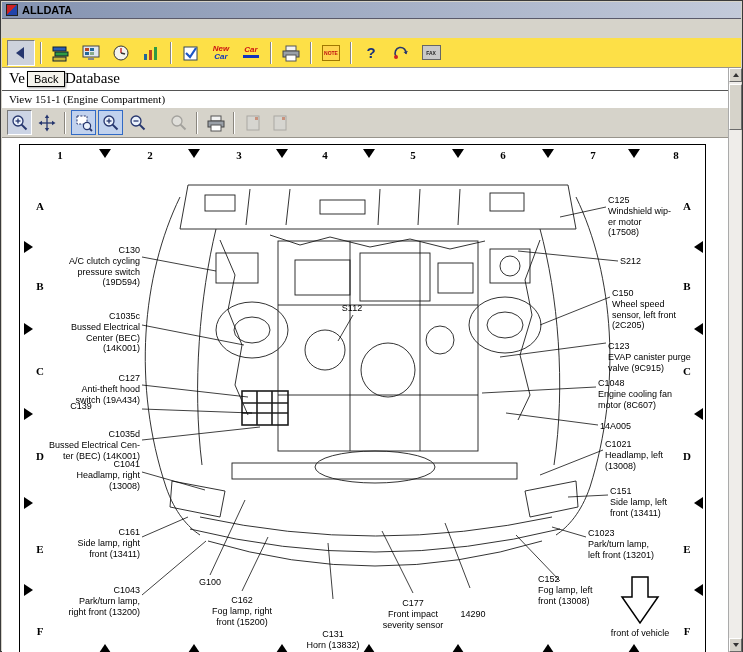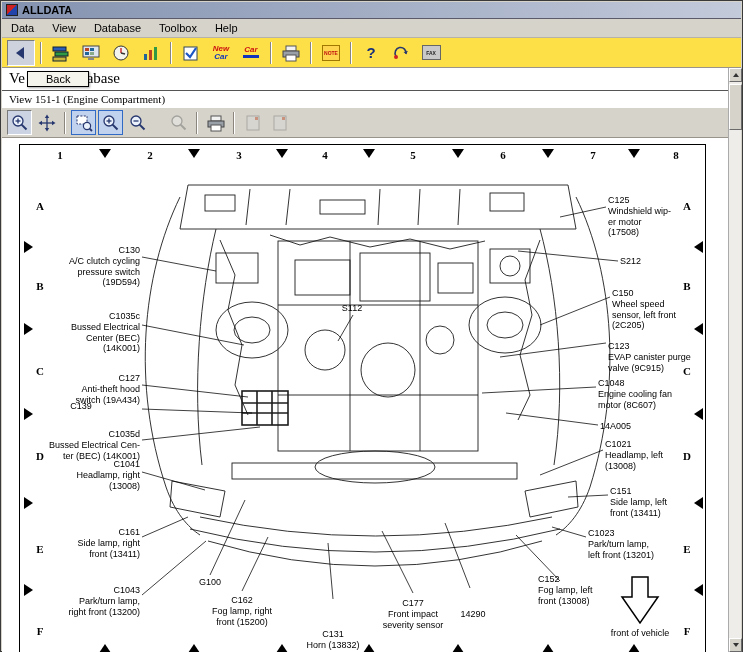--- a/index.html
+++ b/index.html
@@ -46,21 +46,21 @@
     border-top:1px solid #fff; border-bottom:1px solid #98948c; display:flex; align-items:center; padding:0 4px; }
   .zbtn { width:25px; height:25px; display:flex; align-items:center; justify-content:center;
     border:1px solid transparent; margin:0 1px; background:transparent; }
   .zbtn.pressed { border:1px solid; border-color:#7a7a7a #ffffff #ffffff #7a7a7a; background:#ccd4e4; }
   .zbtn.active { border:1px solid #316ac5; background:#c1d2ee; }
   .zbtn.disabled { opacity:.45; }
   .zgap { width:14px; }
 
   
   .back-tooltip { position:absolute; left:26px; top:70px; z-index:60; background:#f4f3ec; border:1px solid #000;
-    font-size:11px; padding:1px 18px; box-shadow:1px 1px 2px rgba(0,0,0,.35); }
+    font-size:11px; padding:1px 6px; box-shadow:1px 1px 2px rgba(0,0,0,.35); }
 
   
   .scrollbar { position:absolute; top:67px; right:1px; width:13px; height:584px; background:#efedea; border-left:1px solid #aaa; }
   .sb-btn { position:absolute; left:0; width:13px; height:14px; background:#d6d3ca;
     border:1px solid; border-color:#fff #6a6a6a #6a6a6a #fff; display:flex; align-items:center; justify-content:center; }
   .sb-up { top:0; } .sb-down { bottom:0; }
   .tri-up { width:0; height:0; border-left:3px solid transparent; border-right:3px solid transparent; border-bottom:4px solid #333; }
   .tri-down { width:0; height:0; border-left:3px solid transparent; border-right:3px solid transparent; border-top:4px solid #333; }
   .sb-thumb { position:absolute; left:0; top:16px; width:13px; height:46px; background:#d6d3ca;
     border:1px solid; border-color:#fff #6a6a6a #6a6a6a #fff; }
@@ -78,27 +78,20 @@
 </head>
 <body>
 
 <div class="window">
 
   <div class="titlebar">
     <span class="app-icon"></span>
     <span class="title-text">ALLDATA</span>
   </div>
 
-  <div class="menubar">
-    <span class="menu-item">Data</span>
-    <span class="menu-item">View</span>
-    <span class="menu-item">Database</span>
-    <span class="menu-item">Toolbox</span>
-    <span class="menu-item">Help</span>
-  </div>
 
   <div class="toolbar">
     <div class="tbtn pressed">
       <svg width="18" height="18">
           <path d="M12,3 L4,9 L12,15 Z" fill="#26366e"></path>
         </svg>
     </div>
     <div class="sep"></div>
     <div class="tbtn">
       <svg width="20" height="18">

